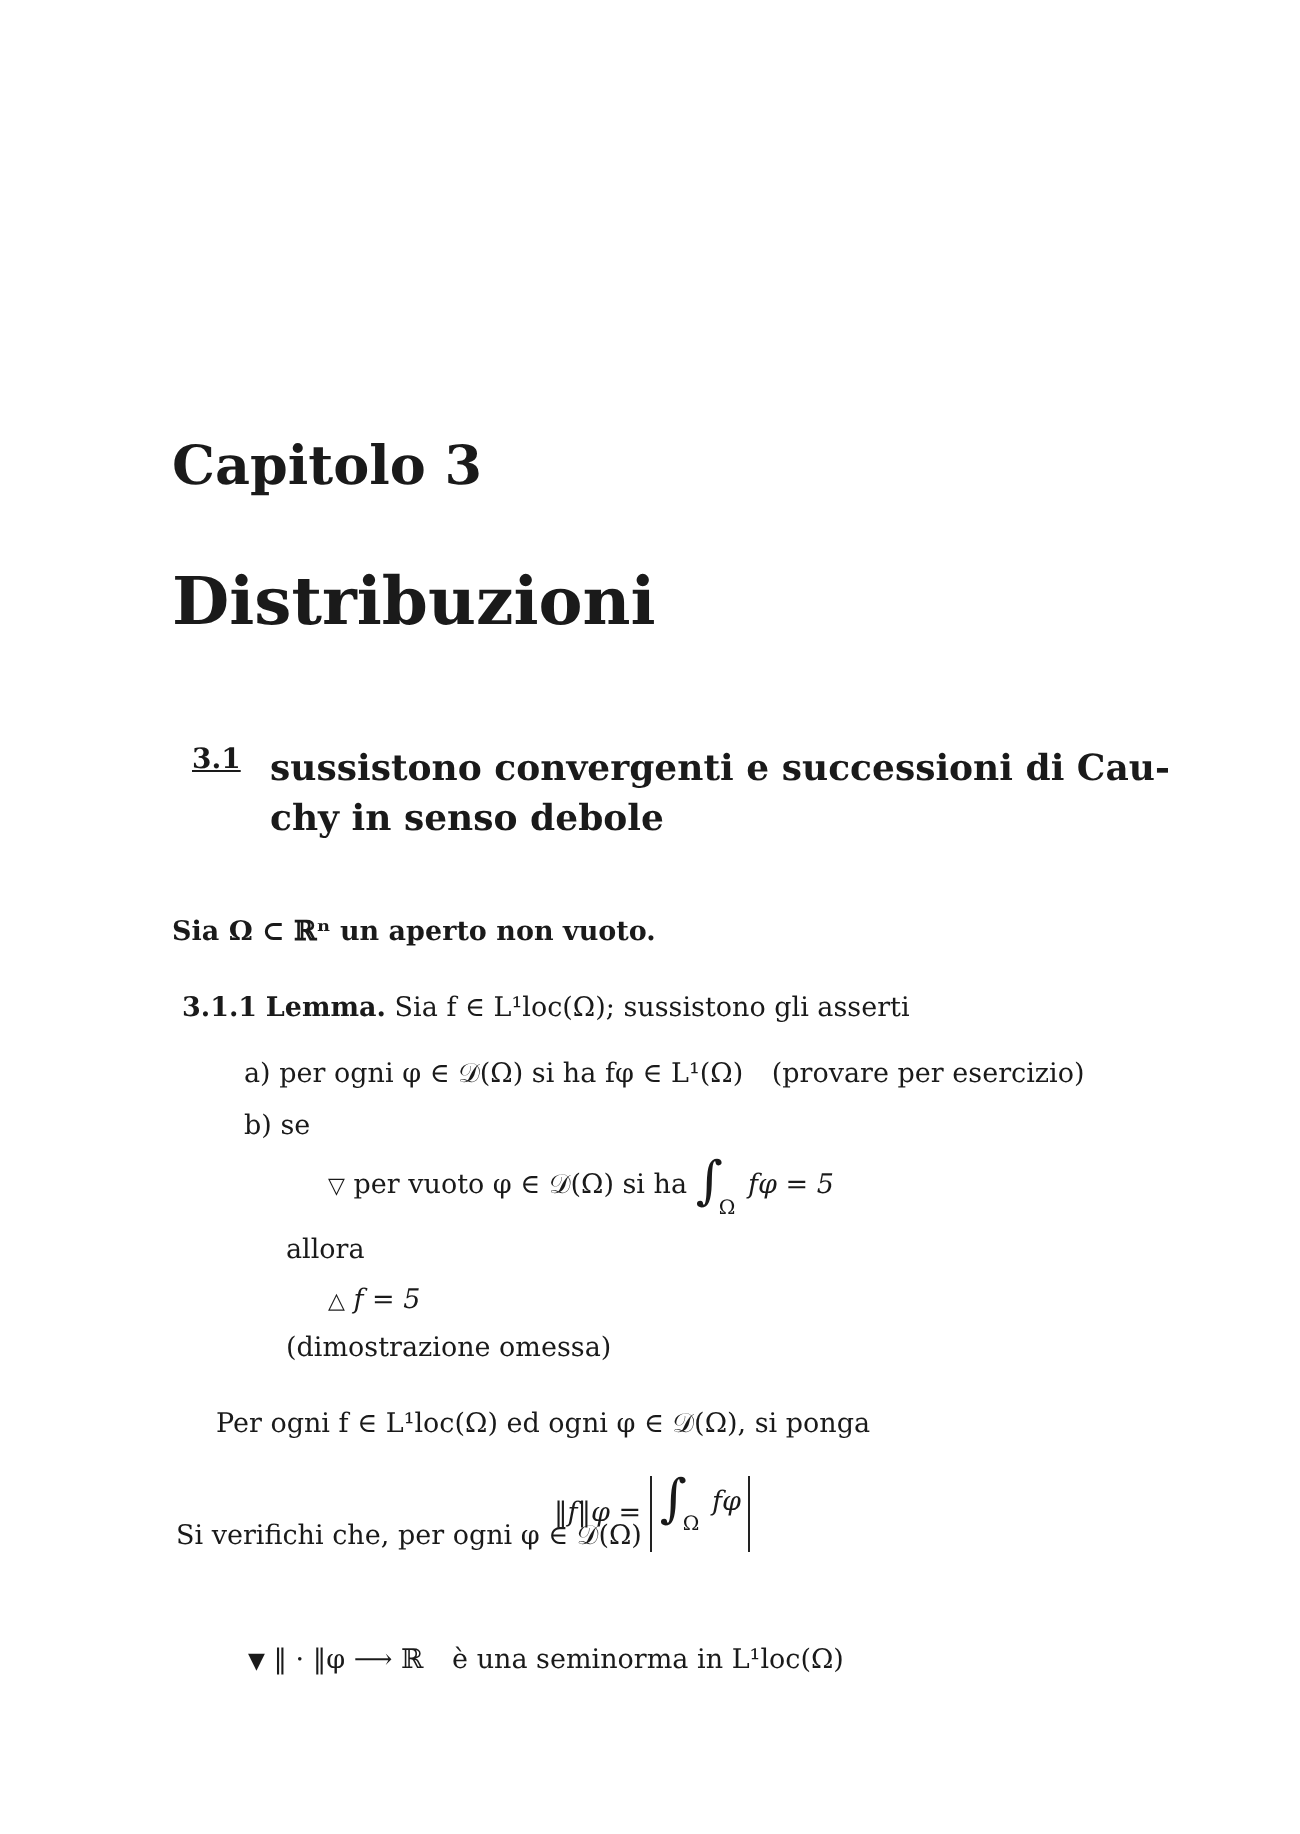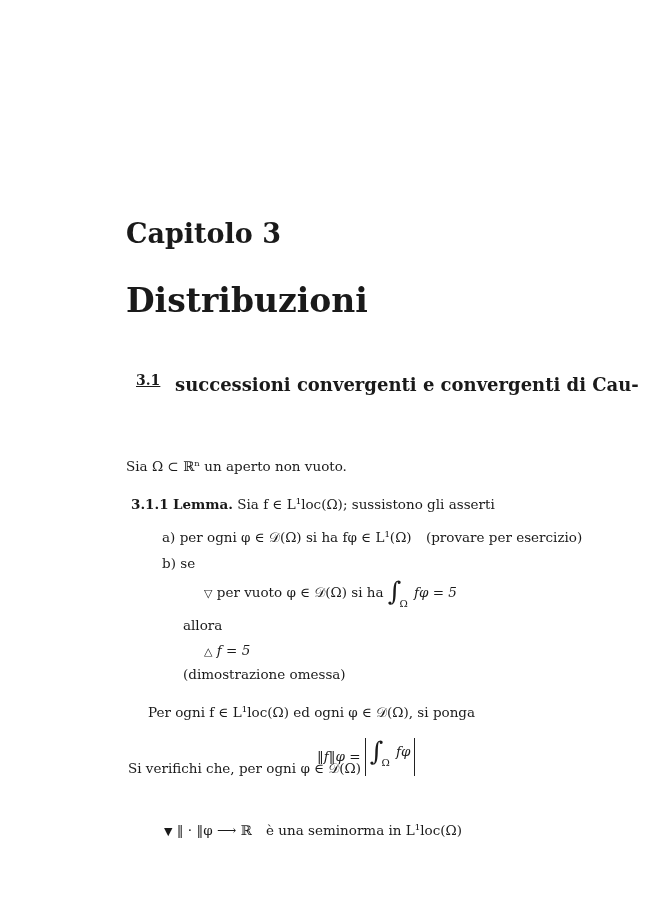--- a/index.html
+++ b/index.html
@@ -1,41 +1,42 @@
 <!DOCTYPE html>
 <html><head>
 <meta charset="utf-8">
 <style>
   html, body { margin:0; padding:0; background:#ffffff; }
   body { width:650px; height:917px; position:relative; overflow:hidden;
          font-family:"DejaVu Serif", serif; color:#1a1a1a; }
-  .abs { position:absolute; white-space:nowrap;margin-left:40px; }
+  .abs { position:absolute; white-space:nowrap; }
   .chap-label { left:86px; top:218px; font-size:27px; font-weight:bold; }
   .chap-title { left:86px; top:281px; font-size:33px; font-weight:bold; }
   .sec-num { left:96px; top:372px; font-size:14px; font-weight:bold;text-decoration:underline; }
   .sec-title { left:135px; top:372px; font-size:18px; font-weight:bold; line-height:25px; }
   .body { font-size:13.5px; }
   .bold { font-weight:bold; }
   .it { font-style:italic; }
   .integral { font-size:26px; display:inline-block; vertical-align:middle; position:relative; top:-2px;}
   .int-sub { font-size:10px; position:relative; top:10px; left:-2px; }
   .abs-bar { display:inline-block; border-left:1px solid #222; border-right:1px solid #222; padding:0 4px; height:38px; vertical-align:middle; line-height:26px;}
 </style>
 </head>
 <body>
 
 <div class="abs chap-label">Capitolo 3</div>
 <div class="abs chap-title">Distribuzioni</div>
 
 <div class="abs sec-num">3.1</div>
 <div class="abs sec-title">
-  <div>successioni convergenti e convergenti di Cau-</div>
+  <div>sussistono convergenti e successioni di Cau-</div>
+  <div>chy in senso debole</div>
 </div>
 
-<div class="abs body" style="left:86px; top:458px;">Sia Ω ⊂ ℝⁿ un aperto non vuoto.</div>
+<div class="abs body" style="left:86px; top:458px;font-weight:bold;">Sia Ω ⊂ ℝⁿ un aperto non vuoto.</div>
 
 <div class="abs body" style="left:91px; top:496px;">
   <span class="bold">3.1.1</span>
   <span class="bold">Lemma.</span>
   <span>Sia f ∈ L¹loc(Ω); sussistono gli asserti</span>
 </div>
 
 <div class="abs body" style="left:122px; top:529px;">
   <span>a)</span>
   <span>per ogni φ ∈ 𝒟(Ω) si ha fφ ∈ L¹(Ω)</span>

